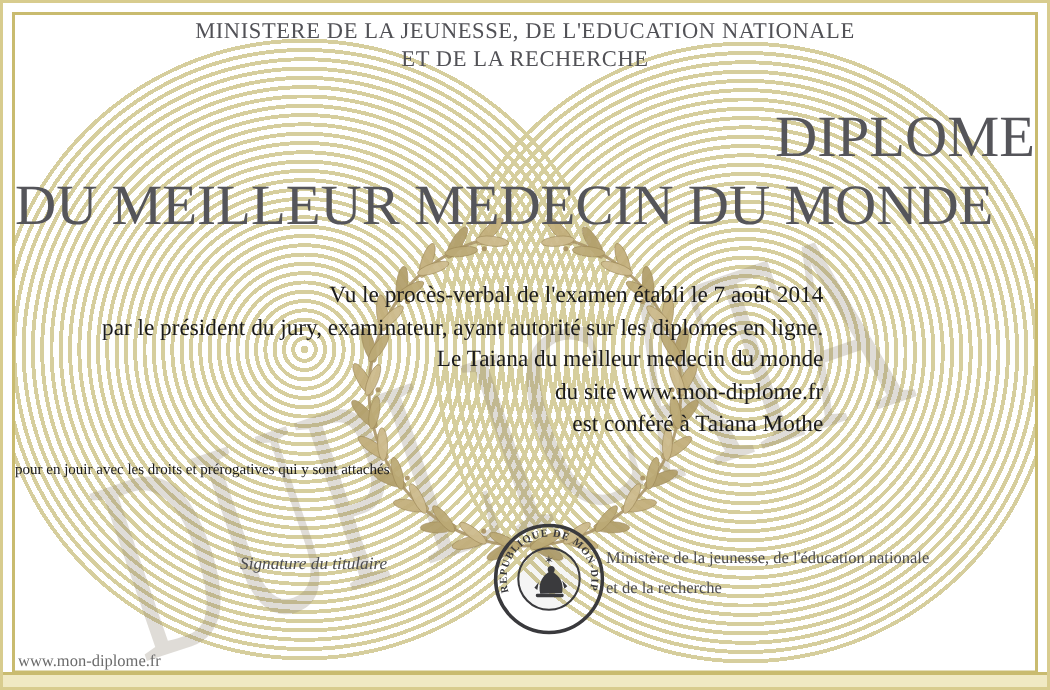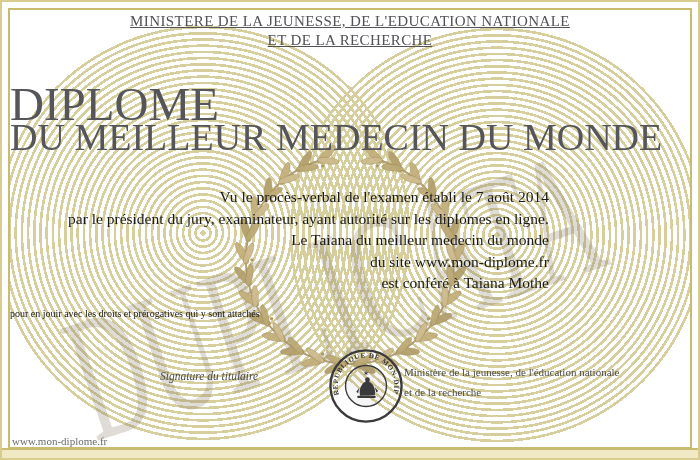--- a/index.html
+++ b/index.html
@@ -28,22 +28,22 @@
   .disc-right{left:279px;top:17px;}
   .watermark{
     position:absolute;left:95px;top:280px;z-index:2;height:180px;
     font-size:180px;line-height:180px;white-space:nowrap;
     color:rgba(139,131,112,0.28);
     transform:rotate(-19deg);transform-origin:0 100%;
   }
   .watermark .squeeze{display:inline-block;transform:scaleX(0.55);transform-origin:0 100%;letter-spacing:1px;}
   .wreath{position:absolute;left:210px;top:65px;z-index:3;}
   .txt{position:absolute;z-index:4;}
-  .header{left:0;right:0;top:2px;text-align:center;color:#515156;font-size:15px;line-height:19px;letter-spacing:.4px;text-decoration:underline;}
-  .title1{left:0;right:0;top:72px;text-align:left;color:var(--title-ink);font-size:47px;line-height:44px;}
+  .header{left:0;right:0;top:2px;text-align:center;color:#515156;font-size:15px;line-height:19px;letter-spacing:.4px;}
+  .title1{left:0;right:0;top:60px;text-align:right;color:var(--title-ink);font-size:39px;line-height:44px;}
   .title2{left:0;right:16px;top:106px;color:var(--title-ink);font-size:38px;line-height:42px;white-space:nowrap;}
   .body-block{left:58px;top:176px;color:var(--ink);font-size:15.5px;line-height:21.6px;text-align:right;}
   .rights{left:0;right:40px;top:298px;color:var(--ink);font-size:10px;}
   .signature{left:150px;top:360px;color:#4c4c50;font-size:11.5px;font-style:italic;}
   .ministry{left:394px;top:352px;color:#4c4c50;font-size:11px;line-height:20px;}
   .website{left:2px;top:425px;color:#6b6b6b;font-size:11px;}
   .serial{right:2px;top:446px;color:#333;font-size:12.5px;text-align:right;}
   .seal{position:absolute;left:317px;top:337px;width:78px;height:78px;z-index:5;}
 </style>
 </head>

